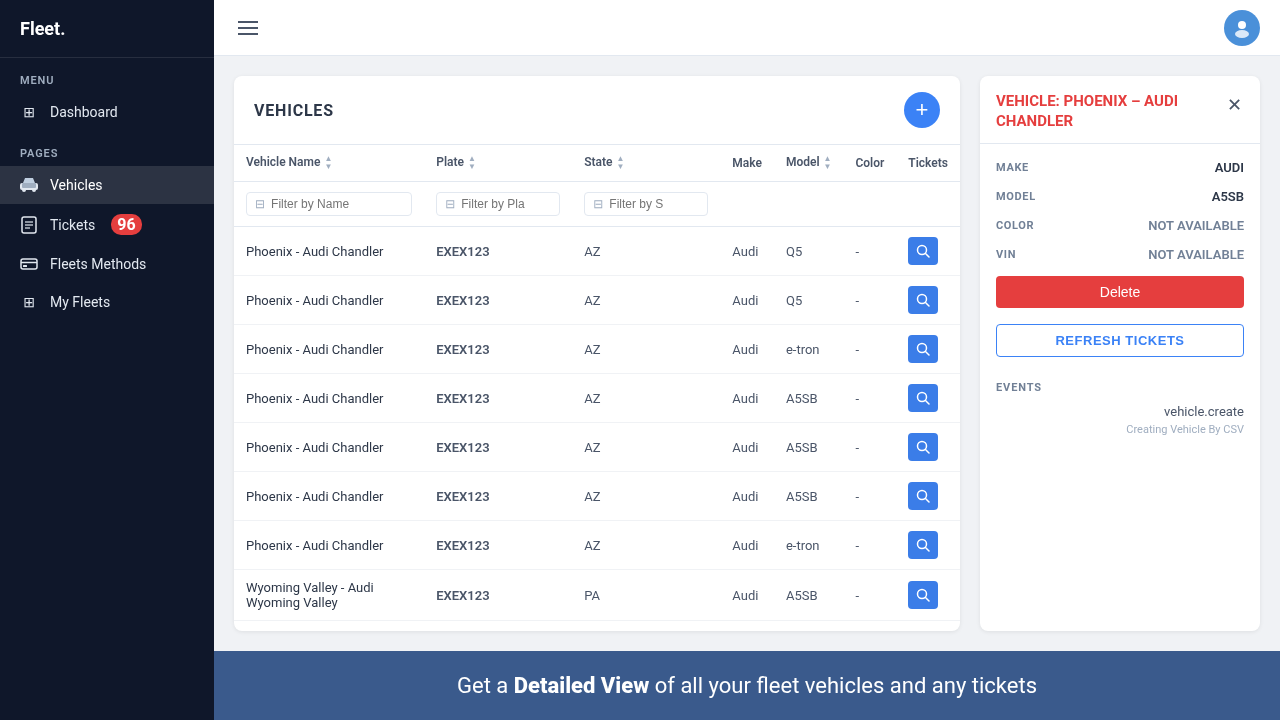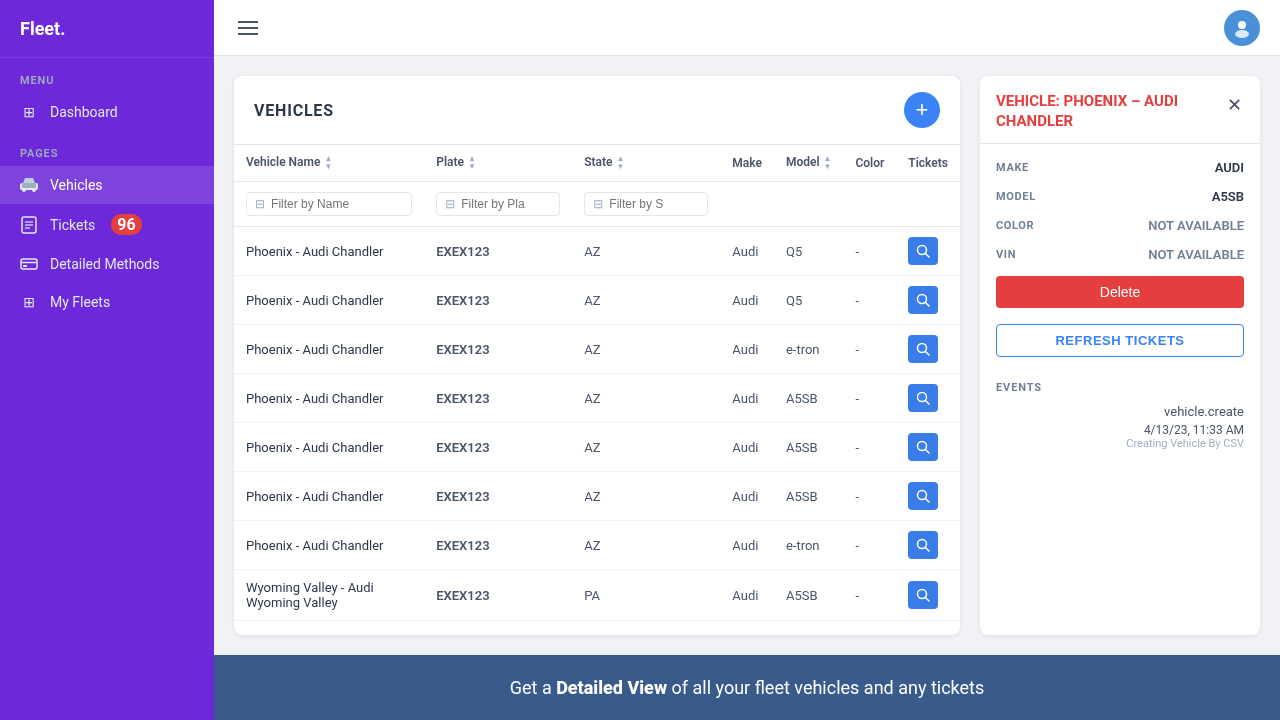--- a/index.html
+++ b/index.html
@@ -1,21 +1,21 @@
 <!DOCTYPE html>
 <html><head>
   <meta charset="utf-8">
   <style>
     * { box-sizing: border-box; margin: 0; padding: 0; }
     body { font-family: -apple-system, BlinkMacSystemFont, 'Segoe UI', Roboto, sans-serif; display: flex; flex-direction: column; height: 720px; width: 1280px; overflow: hidden; background: #f0f2f5; }
 
     .app-wrapper { display: flex; flex: 1; overflow: hidden; }
 
     
-    .sidebar { width: 214px; background: #6d28d9; color: #fff; display: flex; flex-direction: column; flex-shrink: 0; }
+    .sidebar { width: 214px; background: #0f172a; color: #fff; display: flex; flex-direction: column; flex-shrink: 0; }
     .sidebar-logo { padding: 18px 20px; font-size: 18px; font-weight: 700; color: #fff; border-bottom: 1px solid rgba(255,255,255,0.1); }
     .sidebar-section-label { padding: 16px 20px 6px; font-size: 11px; font-weight: 600; color: #a0aec0; letter-spacing: 0.08em; }
     .sidebar-item { display: flex; align-items: center; gap: 12px; padding: 10px 20px; cursor: pointer; font-size: 14px; color: #e2e8f0; border-radius: 0; transition: background 0.15s; }
     .sidebar-item.active { background: rgba(255,255,255,0.12); color: #fff; }
     .sidebar-item .item-icon { width: 18px; height: 18px; display: flex; align-items: center; justify-content: center; flex-shrink: 0; }
     .badge { background: #e53e3e; color: #fff; font-size: 16px; font-weight: 700; border-radius: 10px; padding: 1px 6px; margin-left: 4px; }
 
     
     .main-area { flex: 1; display: flex; flex-direction: column; overflow: hidden; }
 
@@ -62,21 +62,21 @@
     .delete-btn { background: #e53e3e; color: #fff; border: none; border-radius: 4px; padding: 8px 20px; font-size: 14px; font-weight: 400; cursor: pointer; width: 100%; margin-bottom: 16px; }
     .refresh-btn { border: 1px solid #3b82f6; color: #3b82f6; background: #fff; border-radius: 4px; padding: 8px 16px; font-size: 13px; font-weight: 600; cursor: pointer; width: 100%; margin-bottom: 16px; letter-spacing: 0.04em; }
     .events-section { margin-top: 8px; }
     .events-label { font-size: 11px; font-weight: 700; color: #718096; letter-spacing: 0.08em; text-transform: uppercase; margin-bottom: 10px; }
     .event-entry { text-align: right; }
     .event-name { font-size: 13px; color: #4a5568; margin-bottom: 4px; }
     .event-date { font-size: 12px; color: #4a5568; }
     .event-desc { font-size: 11px; color: #a0aec0; }
 
     
-    .bottom-banner { background: #3a5a8c; color: #fff; text-align: center; padding: 22px; font-size: 18px; flex-shrink: 0; }
+    .bottom-banner { background: #3a5a8c; color: #fff; text-align: center; padding: 22px; font-size: 22px; flex-shrink: 0; }
     .bottom-banner strong { font-weight: 800; }
   </style>
 </head>
 <body>
 
 <div class="app-wrapper">
 
   <aside class="sidebar">
     <div class="sidebar-logo">Fleet.</div>
     <div class="sidebar-section-label">MENU</div>
@@ -110,21 +110,21 @@
       <span class="badge">96</span>
     </div>
     <div class="sidebar-item">
       <span class="item-icon">
         <svg width="18" height="14" viewBox="0 0 18 14" fill="none">
             <rect x="1" y="2" width="16" height="10" rx="2" fill="none" stroke="#e2e8f0" stroke-width="1.5"></rect>
             <line x1="1" y1="5.5" x2="17" y2="5.5" stroke="#e2e8f0" stroke-width="1.5"></line>
             <rect x="3" y="8" width="4" height="2" rx="0.5" fill="#e2e8f0"></rect>
           </svg>
       </span>
-      <span>Detailed Methods</span>
+      <span>Fleets Methods</span>
     </div>
     <div class="sidebar-item">
       <span class="item-icon">⊞</span>
       <span>My Fleets</span>
     </div>
   </aside>
 
   <div class="main-area">
 
     <header class="topbar">
@@ -356,21 +356,20 @@
           <div class="detail-field">
             <span class="detail-label">VIN</span>
             <span class="detail-value na">NOT AVAILABLE</span>
           </div>
           <button class="delete-btn">Delete</button>
           <button class="refresh-btn">REFRESH TICKETS</button>
           <div class="events-section">
             <div class="events-label">EVENTS</div>
             <div class="event-entry">
               <div class="event-name">vehicle.create</div>
-              <div class="event-date">4/13/23, 11:33 AM</div>
               <div class="event-desc">Creating Vehicle By CSV</div>
             </div>
           </div>
         </div>
       </div>
     </div>
 
     <div class="bottom-banner">
       <span>
         <span>Get a </span><strong>Detailed View</strong><span> of all your fleet vehicles and any tickets</span>

